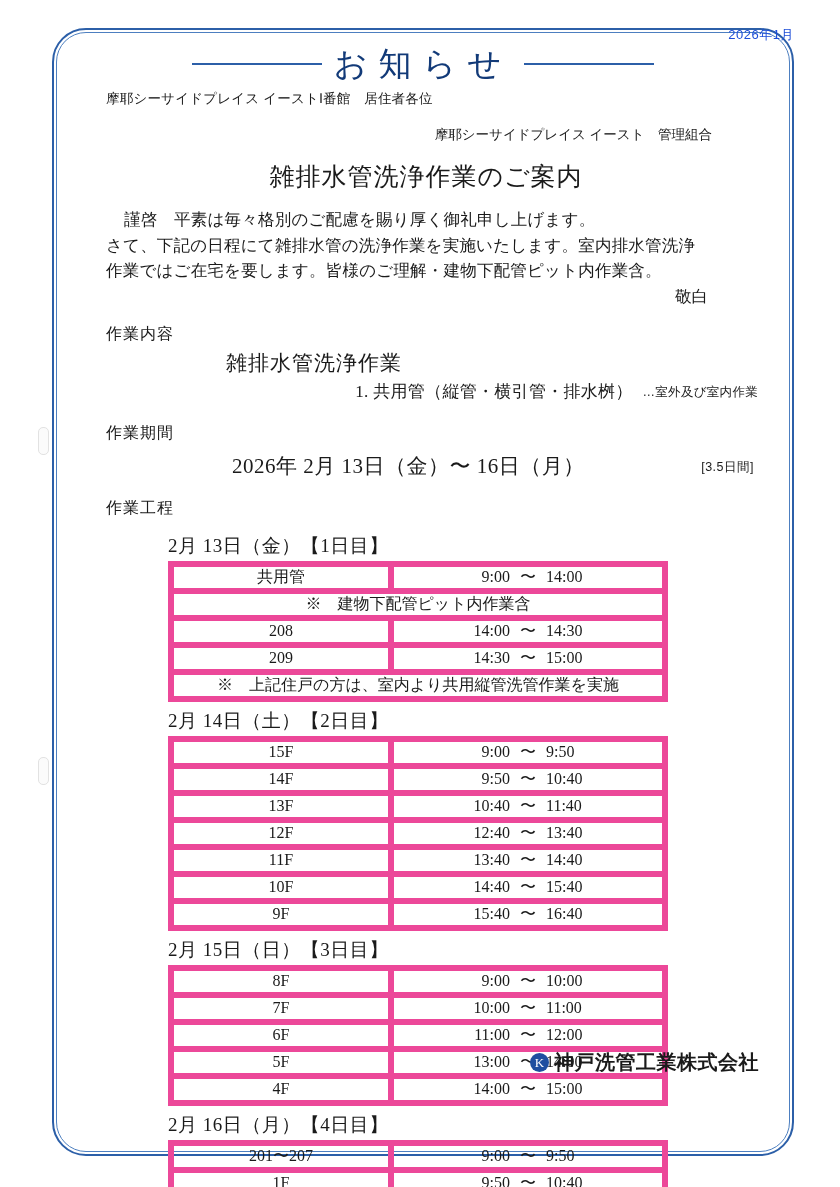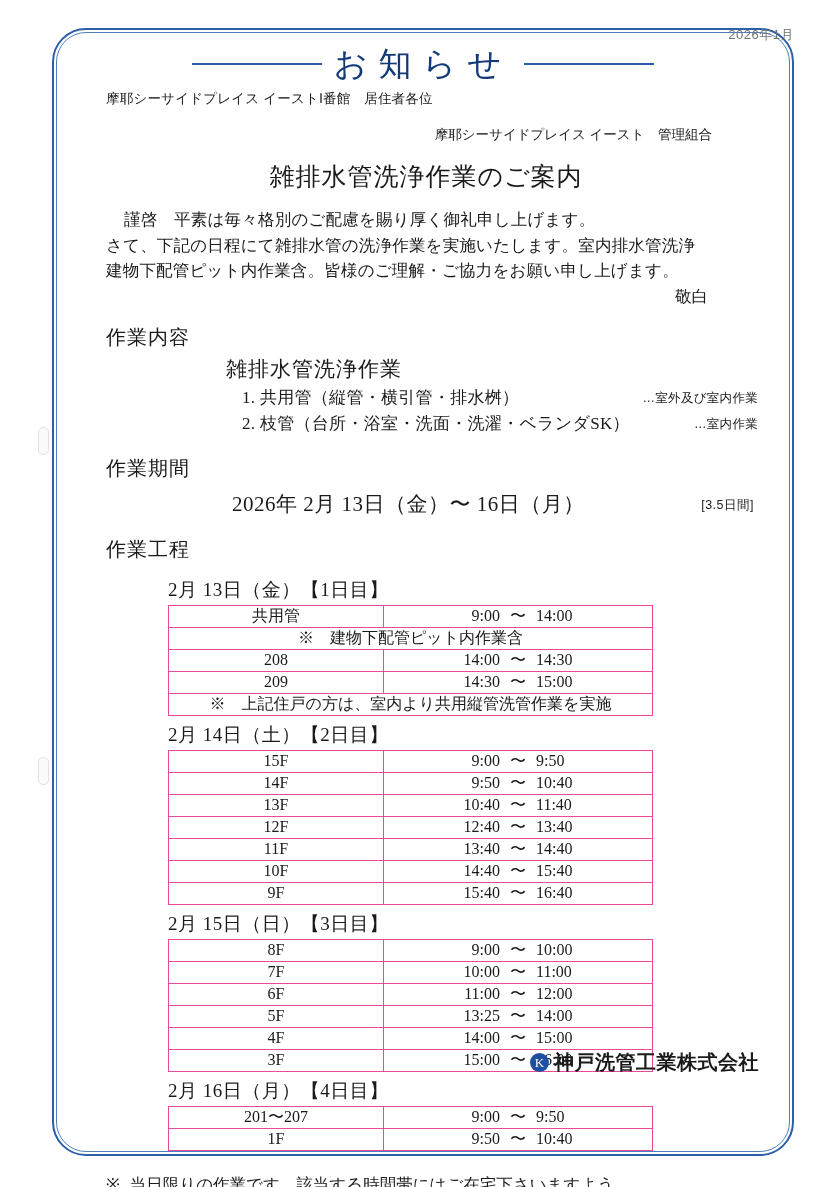--- a/index.html
+++ b/index.html
@@ -52,21 +52,21 @@
   .hole.h2 { top: 757px; }
 
   
   .doc-date {
     position: absolute;
     right: 46px;
     top: 26px;
     font-size: 13px;
     font-family: "Liberation Sans", sans-serif;
     letter-spacing: 0.5px;
-    color: #737373;
+    color: #1d4ed8;
   }
 
   
   .title-wrap {
     position: absolute;
     left: 52px;
     top: 36px;
     width: 742px;
     height: 56px;
     display: flex;
@@ -125,37 +125,38 @@
   }
   .body-text .indent { display: inline-block; width: 18px; }
   .keihaku {
     text-align: right;
     font-size: 16.5px;
     padding-right: 38px;
     margin-top: 2px;
   }
 
   .section-label {
-    font-size: 20px;
+    font-size: 16px;
     margin-top: 16px;
     letter-spacing: 1px;
   }
 
   .work-title {
     font-size: 21px;
     margin-top: 4px;
     padding-left: 120px;
     letter-spacing: 1px;
   }
   .work-item {
     font-size: 17px;
     padding-left: 136px;
     margin-top: 3px;
     position: relative;
     letter-spacing: 0.3px;
+    text-align: center;
   }
   .work-item .note {
     position: absolute;
     right: -12px;
     top: 4px;
     font-size: 12.5px;
     font-family: "Liberation Sans", sans-serif;
     white-space: nowrap;
   }
 
@@ -185,21 +186,21 @@
     margin-top: 6px;
     margin-bottom: 2px;
     letter-spacing: 0.5px;
   }
   table.sched {
     border-collapse: collapse;
     width: 482px;
     table-layout: fixed;
   }
   table.sched td {
-    border: 1px solid #ec4899;
+    border: 6px solid #ec4899;
     height: 21px;
     font-size: 16px;
     text-align: center;
     padding: 0;
     line-height: 20px;
     margin-left: 20px;
   }
   td.unit { width: 214px; }
   td.time { width: 268px; }
   td.big { font-size: 20px; }
@@ -288,34 +289,30 @@
 
 <div class="content">
 
   <div class="addressee">摩耶シーサイドプレイス イーストⅠ番館　居住者各位</div>
   <div class="issuer">摩耶シーサイドプレイス イースト　管理組合</div>
   <div class="subject">雑排水管洗浄作業のご案内</div>
 
   <div class="body-text">
     <span class="indent"></span><span>謹啓　平素は毎々格別のご配慮を賜り厚く御礼申し上げます。</span><br>
     <span>さて、下記の日程にて雑排水管の洗浄作業を実施いたします。室内排水管洗浄</span><br>
-    <span>建物下配管ピット内作業含。皆様のご理解・ご協力をお願い申し上げます。</span>
+    <span>作業ではご在宅を要します。皆様のご理解・建物下配管ピット内作業含。</span>
   </div>
   <div class="keihaku">敬白</div>
 
   <div class="section-label">作業内容</div>
   <div class="work-title">雑排水管洗浄作業</div>
 
   <div class="work-item">
     <span>1.  共用管（縦管・横引管・排水桝）</span>
     <span class="note">…室外及び室内作業</span>
-  </div>
-  <div class="work-item">
-    <span>2.  枝管（台所・浴室・洗面・洗濯・ベランダSK）</span>
-    <span class="note">…室内作業</span>
   </div>
 
   <div class="section-label" style="margin-top:20px">作業期間</div>
   <div class="period-line">
     <span>2026年  2月 13日（金）〜 16日（月）</span>
     <span class="days">[3.5日間]</span>
   </div>
 
   <div class="section-label" style="margin-top:18px">作業工程</div>
 
@@ -416,33 +413,27 @@
       </tr>
       <tr>
         <td class="unit">6F</td>
         <td class="time">
           <span class="t-from">11:00</span><span class="tilde">〜</span><span class="t-to">12:00</span>
         </td>
       </tr>
       <tr>
         <td class="unit">5F</td>
         <td class="time">
-          <span class="t-from">13:25</span><span class="tilde">〜</span><span class="t-to">14:00</span>
+          <span class="t-from">13:00</span><span class="tilde">〜</span><span class="t-to">14:00</span>
         </td>
       </tr>
       <tr>
         <td class="unit">4F</td>
         <td class="time">
           <span class="t-from">14:00</span><span class="tilde">〜</span><span class="t-to">15:00</span>
-        </td>
-      </tr>
-      <tr>
-        <td class="unit">3F</td>
-        <td class="time">
-          <span class="t-from">15:00</span><span class="tilde">〜</span><span class="t-to">16:00</span>
         </td>
       </tr>
     </tbody>
       </table>
 
     <div class="day-head">2月 16日（月）【4日目】</div>
     <table class="sched">
       <tbody>
           <tr>
         <td class="unit">201〜207</td>

